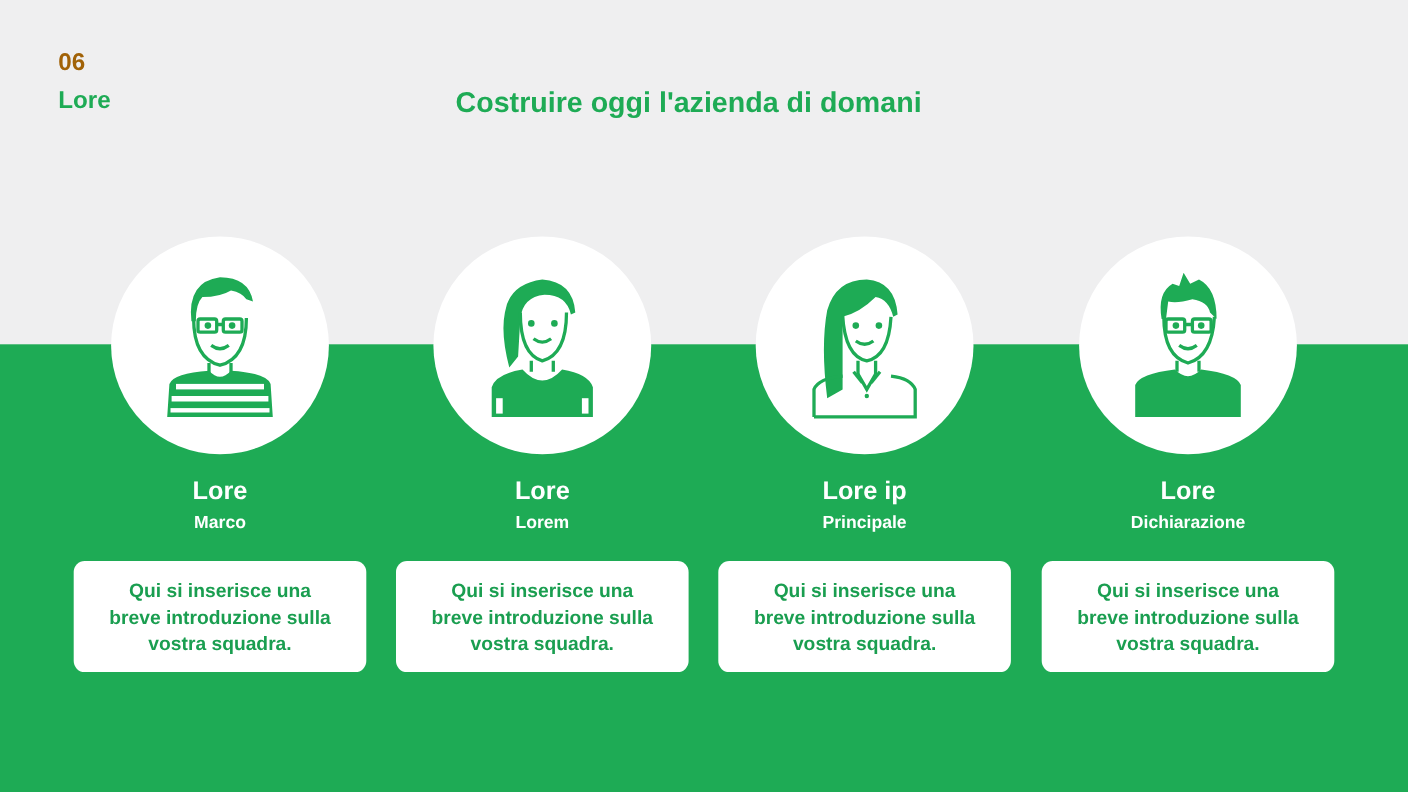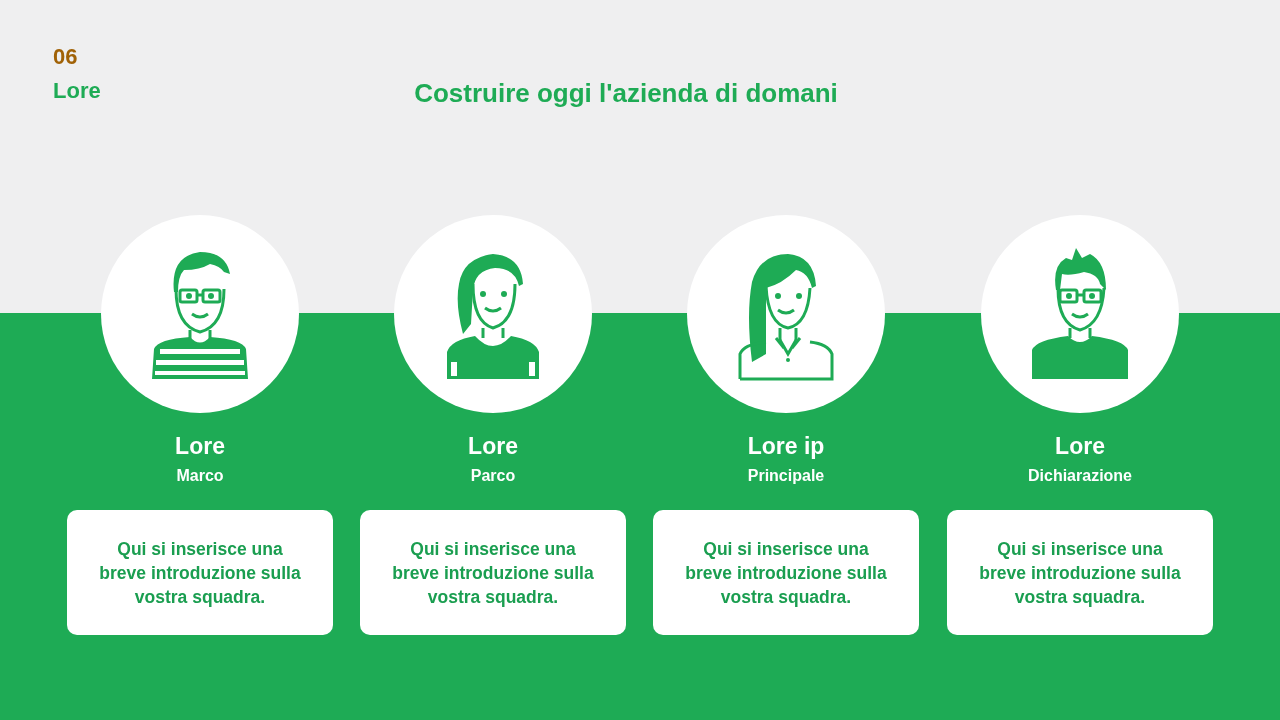--- a/index.html
+++ b/index.html
@@ -7,21 +7,21 @@
          background:#efeff0; font-family:"Liberation Sans", sans-serif; }
   .green-band { position:absolute; left:0; top:313px; width:1280px; height:407px; background:#1eab55; }
   .slide-num { position:absolute; left:53px; top:44px; font-size:22px; font-weight:bold; color:#a16207; }
   .slide-label { position:absolute; left:53px; top:78px; font-size:22px; font-weight:bold; color:#1eab55; }
   .title { position:absolute; left:0; width:1252px; top:78px; text-align:center; font-size:26px; font-weight:bold; color:#1eab55; }
   .member { position:absolute; top:215px; width:266px; }
   .avatar { position:absolute; left:34px; top:0; width:198px; height:198px; border-radius:50%; background:#fff; }
   .avatar svg { position:absolute; left:39px; top:29px; width:120px; height:140px; }
   .name { position:absolute; left:0; width:266px; top:218px; text-align:center; color:#fff; font-weight:bold; font-size:23px; }
   .role { position:absolute; left:0; width:266px; top:252px; text-align:center; color:#fff; font-weight:bold; font-size:16px; }
-  .card { position:absolute; left:0; top:295px; width:266px; height:125px; background:#fff; border-radius:10px;
+  .card { position:absolute; left:0; top:295px; width:266px; height:101px; background:#fff; border-radius:10px;
           display:flex; align-items:center; justify-content:center; }
   .card p { margin:0; width:210px; text-align:center; color:#1a9e50; font-weight:bold; font-size:17.5px; line-height:24px; }
 </style>
 </head>
 <body>
 
 <div class="green-band"></div>
 
 <div class="slide-num">06</div>
 <div class="slide-label">Lore</div>
@@ -69,21 +69,21 @@
         <path d="M52 64 Q60 70 68 64"></path>
       </g>
       <circle cx="50" cy="50" r="3" fill="#1eab55"></circle>
       <circle cx="71" cy="50" r="3" fill="#1eab55"></circle>
       <path d="M14 135 L14 108 Q18 96 42 92 Q60 112 78 92 Q102 96 106 108 L106 135 Z" fill="#1eab55"></path>
       <rect x="18" y="118" width="6" height="14" fill="#fff"></rect>
       <rect x="96" y="118" width="6" height="14" fill="#fff"></rect>
     </svg>
   </div>
   <div class="name">Lore</div>
-  <div class="role">Parco</div>
+  <div class="role">Lorem</div>
   <div class="card">
     <p>Qui si inserisce una breve introduzione sulla vostra squadra.</p>
   </div>
 </div>
 
 <div class="member" style="left:653px;">
   <div class="avatar">
     <svg viewBox="0 0 120 140">
       <path d="M26 118 Q20 70 26 38 Q34 10 62 10 Q88 12 90 42 L86 44 Q82 28 70 26 Q56 40 40 44 L40 110 Z" fill="#1eab55"></path>
       <g fill="none" stroke="#1eab55" stroke-width="3">

